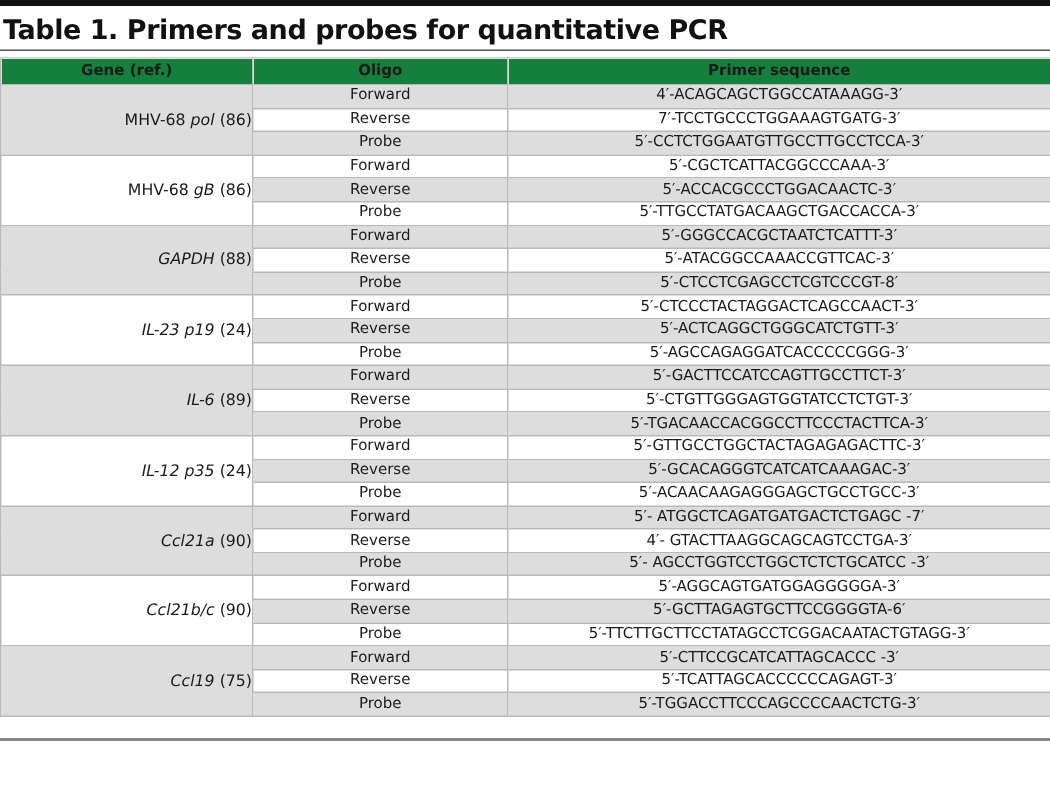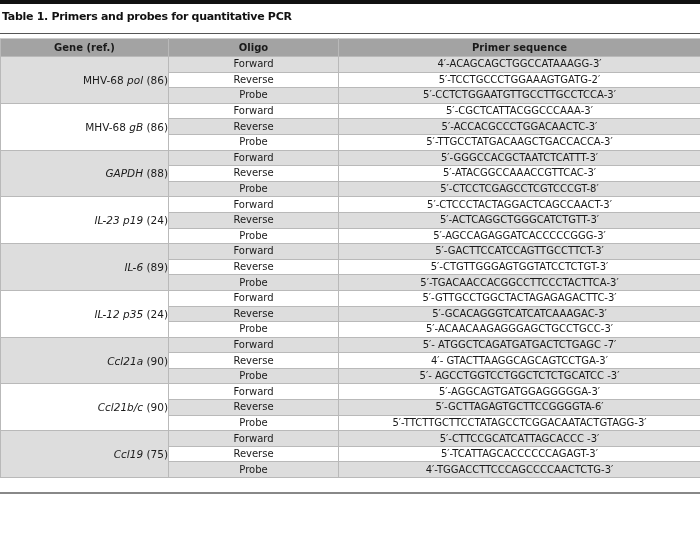--- a/index.html
+++ b/index.html
@@ -1,27 +1,27 @@
 <!DOCTYPE html>
 <html><head>
   <meta charset="utf-8">
   <style>
     html, body { margin:0; padding:0; background:#ffffff; }
     body { width:700px; height:538px; position:relative; overflow:hidden;
            font-family:"DejaVu Sans", sans-serif; color:#1a1a1a; }
     .topbar { position:absolute; left:0; top:0; width:700px; height:4px; background:#111; }
-    .title { position:absolute; left:2px; top:10px; font-size:11px; font-weight:bold;
+    .title { position:absolute; left:2px; top:10px; font-size:18px; font-weight:bold;
              letter-spacing:-0.3px; color:#111; }
     .rule-top { position:absolute; left:0; top:33px; width:700px; height:1px; background:#555; }
     .rule-bottom { position:absolute; left:0; top:492px; width:700px; height:2px; background:#888; }
     table { position:absolute; left:0; top:38px; width:700px; border-collapse:collapse;
             font-size:10px; table-layout:fixed; }
     th, td { border:1px solid #b9b9b9; text-align:center; padding:0; height:14.6px;
              line-height:14px; white-space:nowrap; overflow:hidden; }
-    th { font-weight:bold; height:17px; background:#a3a3a3; border-top:1px solid #ccc; }
+    th { font-weight:bold; height:17px; background:#15803d; border-top:1px solid #ccc; }
     td.gene { font-size:10.5px;text-align:right; }
     .shade { background:#dddddd; }
     .white { background:#ffffff; }
     col.c1 { width:168px; } col.c2 { width:170px; } col.c3 { width:362px; }
     i { font-style:italic; }
   </style>
 </head>
 <body>
 
 <div class="topbar"></div>
@@ -42,21 +42,21 @@
     </tr>
   </thead>
   <tbody id="tbody">
       <tr>
         <td rowspan="3" class="gene shade"><span>MHV-68 </span><i>pol</i><span> (86)</span></td>
         <td class="shade">Forward</td>
         <td class="shade">4′-ACAGCAGCTGGCCATAAAGG-3′</td>
       </tr>
       <tr>
         <td class="white">Reverse</td>
-        <td class="white">5′-TCCTGCCCTGGAAAGTGATG-2′</td>
+        <td class="white">7′-TCCTGCCCTGGAAAGTGATG-3′</td>
       </tr>
       <tr>
         <td class="shade">Probe</td>
         <td class="shade">5′-CCTCTGGAATGTTGCCTTGCCTCCA-3′</td>
       </tr>
       <tr>
         <td rowspan="3" class="gene white"><span>MHV-68 </span><i>gB</i><span> (86)</span></td>
         <td class="white">Forward</td>
         <td class="white">5′-CGCTCATTACGGCCCAAA-3′</td>
       </tr>
@@ -150,18 +150,18 @@
         <td rowspan="3" class="gene shade"><span></span><i>Ccl19</i><span> (75)</span></td>
         <td class="shade">Forward</td>
         <td class="shade">5′-CTTCCGCATCATTAGCACCC -3′</td>
       </tr>
       <tr>
         <td class="white">Reverse</td>
         <td class="white">5′-TCATTAGCACCCCCCAGAGT-3′</td>
       </tr>
       <tr>
         <td class="shade">Probe</td>
-        <td class="shade">4′-TGGACCTTCCCAGCCCCAACTCTG-3′</td>
+        <td class="shade">5′-TGGACCTTCCCAGCCCCAACTCTG-3′</td>
       </tr>
     </tbody>
 </table>
 
 <div class="rule-bottom"></div>
 
 </body></html>

